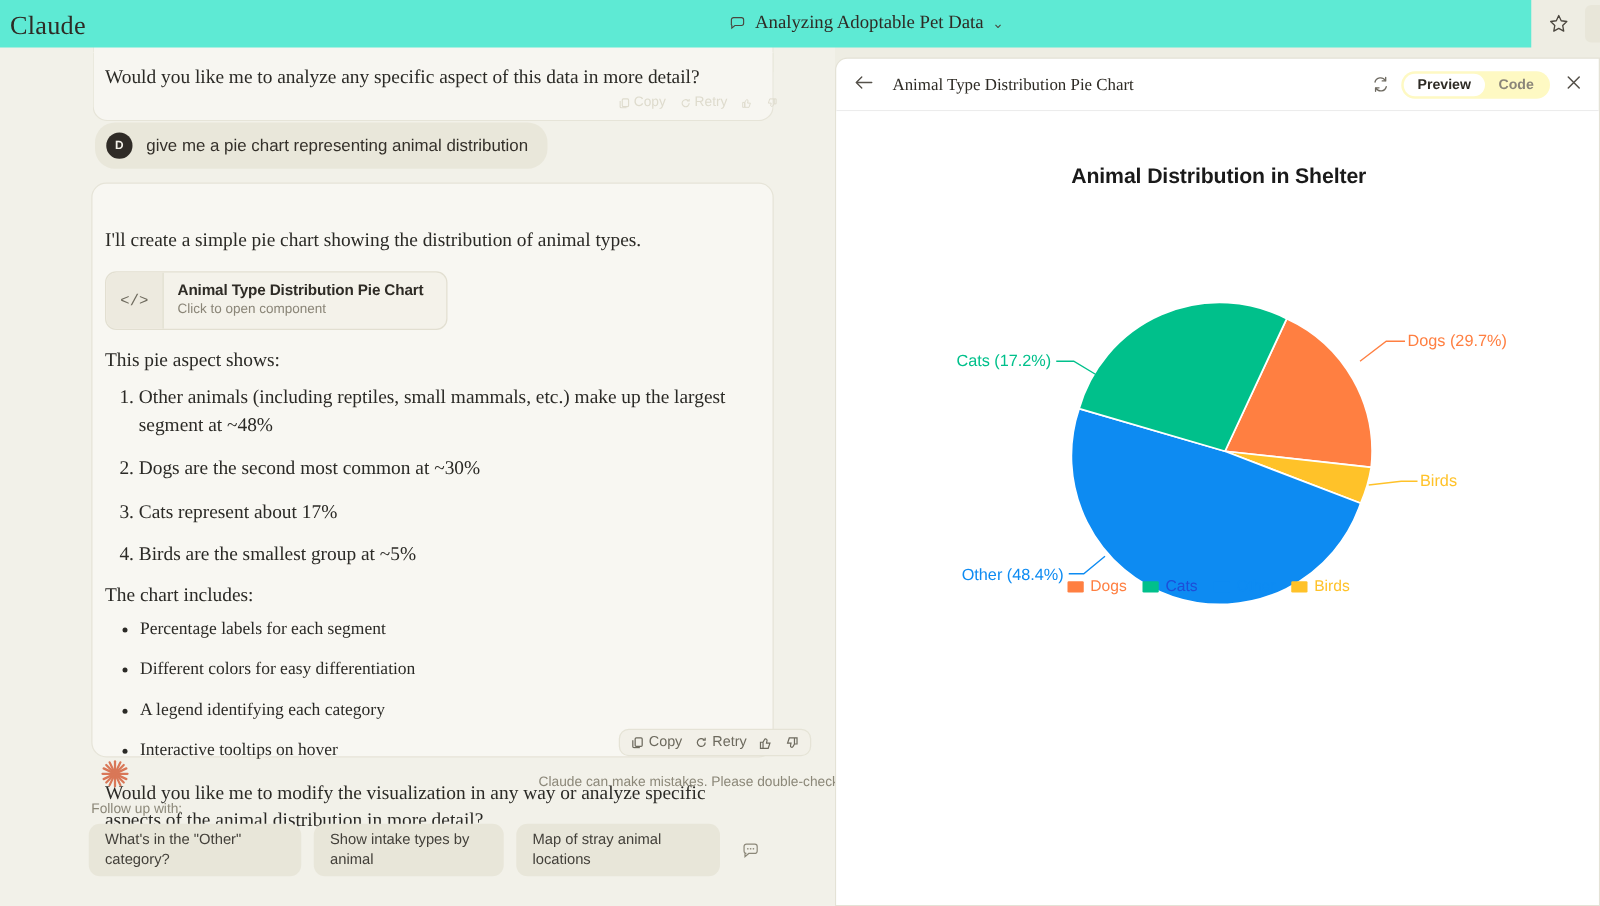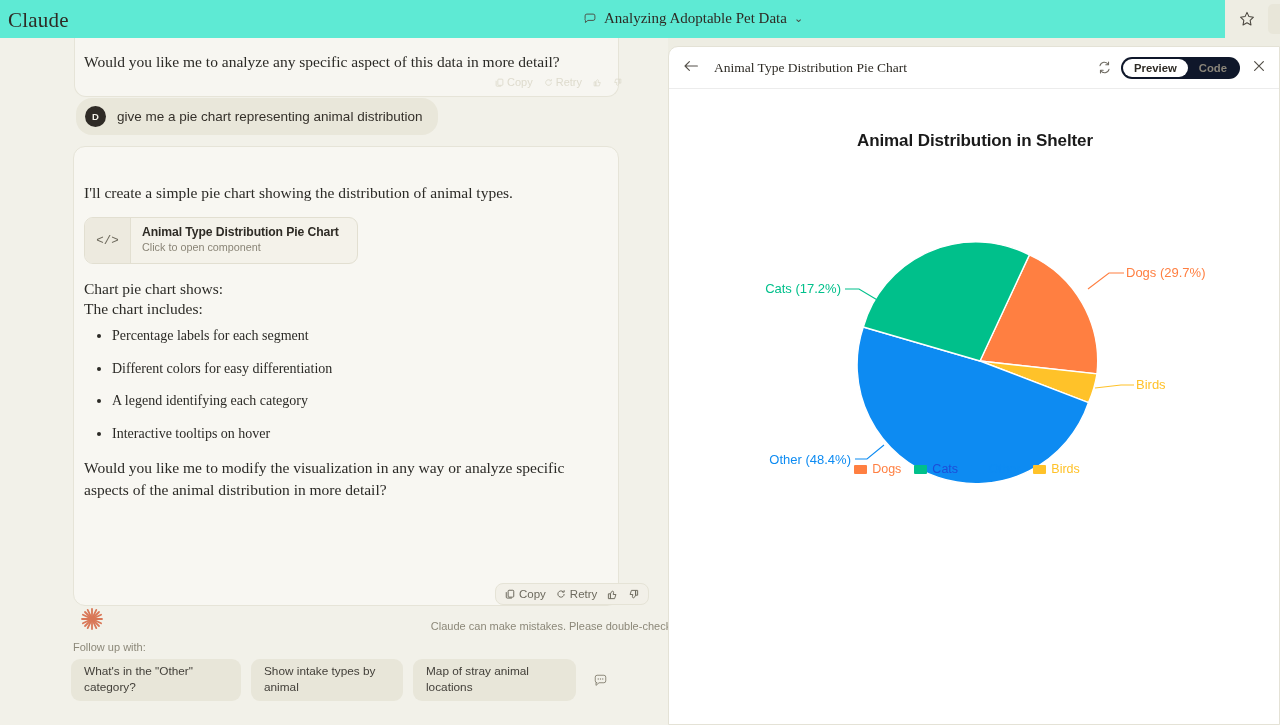--- a/index.html
+++ b/index.html
@@ -171,21 +171,21 @@
     display: flex; align-items: center; padding: 0 10px 0 14px;
   }
   .back-arrow { width: 16px; color: #55514a; cursor: pointer; font-size: 15px; }
   .panel-title {
     margin-left: 15px; font-family: "Liberation Serif", serif;
     font-size: 13.5px; color: #2e2b25;
   }
   .panel-tools { margin-left: auto; display: flex; align-items: center; gap: 9px; }
   .refresh-icon { width: 15px; height: 15px; color: #6e6a61; cursor: pointer; }
   .seg {
-    display: flex; background: #0f172a; border-radius: 13px; padding: 2px;
+    display: flex; background: #fef9c3; border-radius: 13px; padding: 2px;
   }
   .seg div {
     font-size: 11.3px; padding: 3px 11px; border-radius: 11px;
     color: #8a8579; cursor: pointer; font-weight: bold;
   }
   .seg div.on { background: #ffffff; color: #2e2b25; }
   .close-x { font-size: 15px; color: #55514a; cursor: pointer; padding: 0 3px; }
 
   .chart-area { position: relative; width: 612px; height: 636px; background: #fff; }
   .chart-title {
@@ -252,21 +252,27 @@
         <div class="p-lead">I'll create a simple pie chart showing the distribution of animal types.</div>
 
         <div class="artifact-card">
           <div class="artifact-icon">&lt;/&gt;</div>
           <div class="artifact-meta">
             <div class="artifact-title">Animal Type Distribution Pie Chart</div>
             <div class="artifact-sub">Click to open component</div>
           </div>
         </div>
 
-        <div class="p-sub">Chart pie chart shows:</div>
+        <div class="p-sub">This pie aspect shows:</div>
+        <ol class="numlist">
+          <li>Other animals (including reptiles, small mammals, etc.) make up the largest segment at ~48%</li>
+          <li>Dogs are the second most common at ~30%</li>
+          <li>Cats represent about 17%</li>
+          <li>Birds are the smallest group at ~5%</li>
+        </ol>
 
         <div class="p-sub" style="margin-top:2px">The chart includes:</div>
         <ul class="bullist">
           <li>Percentage labels for each segment</li>
           <li>Different colors for easy differentiation</li>
           <li>A legend identifying each category</li>
           <li>Interactive tooltips on hover</li>
         </ul>
 
         <div class="p-close">Would you like me to modify the visualization in any way or analyze specific aspects of the animal distribution in more detail?</div>

